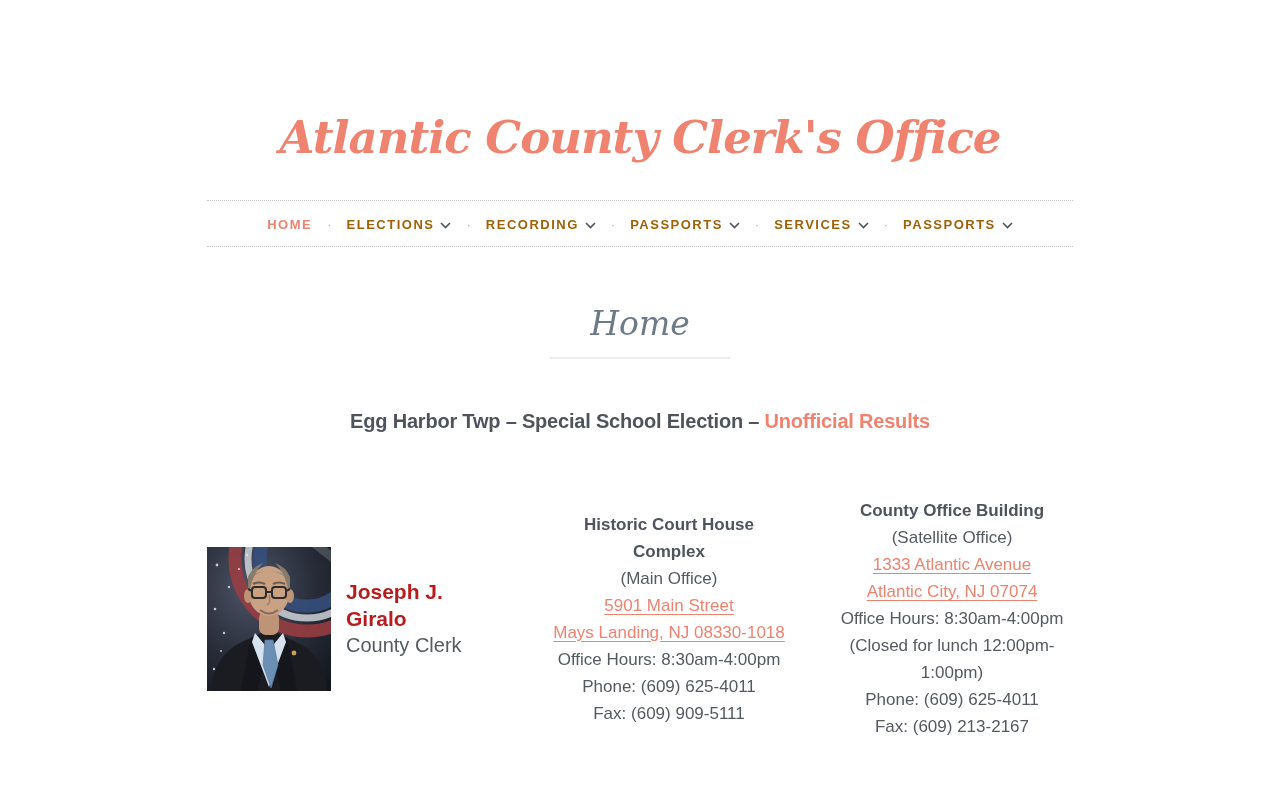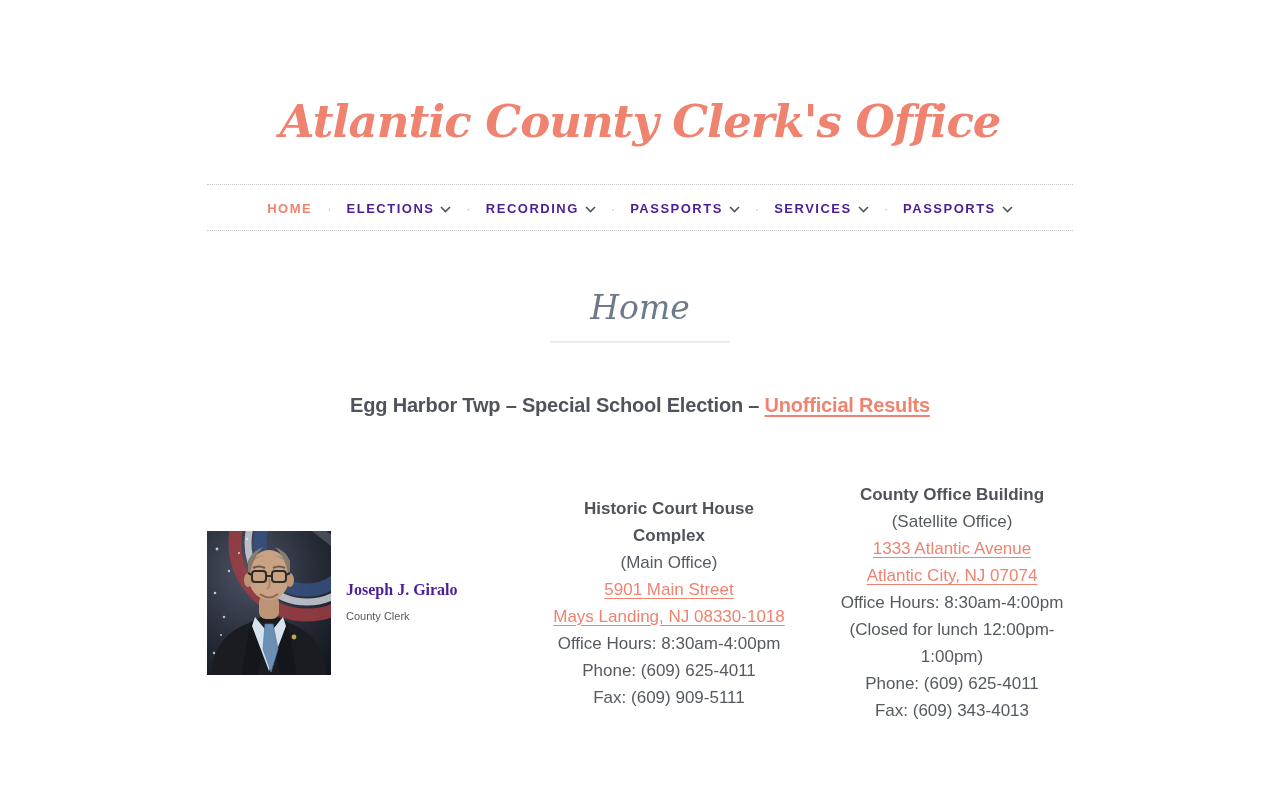--- a/index.html
+++ b/index.html
@@ -9,21 +9,21 @@
     font-family: "Liberation Sans", sans-serif;
     color: #555a60;
     overflow: hidden;
   }
   :root {
     --accent: #ef8370;
     --text-dark: #4f545c;
     --text-body: #555a60;
     --heading-gray: #6f7a88;
   }
-  .site { width: 866px; margin: 0 auto; }
+  .site { width: 866px; margin: 16px auto; }
 
   
   .site-header { padding-top: 95px; text-align: center; }
   .site-title {
     font-family: "DejaVu Serif", serif;
     font-style: italic;
     font-weight: bold;
     font-size: 45px;
     line-height: 1.2;
     color: var(--accent);
@@ -39,21 +39,21 @@
   }
   .nav-list {
     list-style: none;
     display: flex;
     justify-content: center;
     align-items: center;
     gap: 15px;
   }
   .nav-list a {
     text-decoration: none;
-    color: #4c1d95;
+    color: #a16207;
     font-size: 13px;
     letter-spacing: 1.5px;
     font-weight: bold;
     display: inline-flex;
     align-items: center;
     gap: 6px;
     cursor: pointer;
   }
   .nav-list a.active { color: var(--accent); }
   .nav-sep { color: #b8b8b8; font-size: 13px; line-height: 1; }
@@ -81,42 +81,41 @@
   .announcements { margin-top: 42px; text-align: center; }
   .announcement {
     font-size: 20px;
     font-weight: bold;
     color: var(--text-dark);
     line-height: 40px;
     letter-spacing: -0.2px;
   }
   .announcement a {
     color: var(--accent);
-    text-decoration: underline;
     text-underline-offset: 3px;
     cursor: pointer;
   }
 
   
   .contact-row {
     margin-top: 56px;
     display: flex;
     justify-content: space-between;
     align-items: center;
   }
   .col-clerk {
     flex: 0 0 300px;
     display: flex;
     align-items: center;
     gap: 15px;
   }
   .clerk-photo { width: 124px; height: 144px; flex: 0 0 124px; }
   .clerk-photo svg { display: block; }
-  .clerk-name { font-size: 16px; font-weight: bold; color: #4c1d95; line-height: 27px; font-family: Liberation Serif, serif; }
-  .clerk-title { font-size: 11px; color: var(--text-body); line-height: 27px; }
+  .clerk-name { font-size: 21px; font-weight: bold; color: #b91c1c; line-height: 27px; }
+  .clerk-title { font-size: 20px; color: var(--text-body); line-height: 27px; }
 
   .col-office {
     flex: 0 0 242px;
     text-align: center;
     font-size: 17px;
     line-height: 27px;
     color: var(--text-body);
   }
   .office-name { font-weight: bold; color: var(--text-dark); }
   .col-office a {
@@ -274,18 +273,18 @@
       </div>
 
       <div class="col-office">
         <div class="office-name">County Office Building</div>
         <div>(Satellite Office)</div>
         <a>1333 Atlantic Avenue</a>
         <a>Atlantic City, NJ 07074</a>
         <div>Office Hours: 8:30am-4:00pm</div>
         <div>(Closed for lunch 12:00pm-1:00pm)</div>
         <div>Phone: (609) 625-4011</div>
-        <div>Fax: (609) 343-4013</div>
+        <div>Fax: (609) 213-2167</div>
       </div>
 
     </div>
   </main>
 </div>
 
 </body></html>

